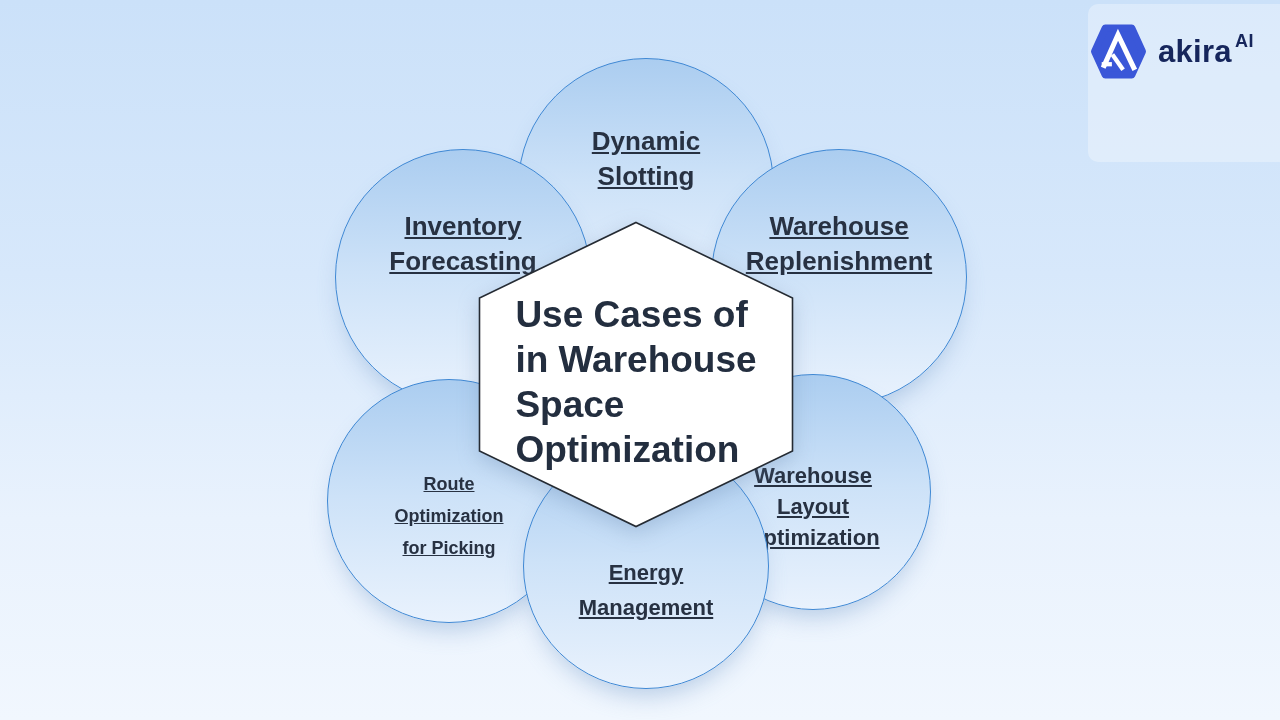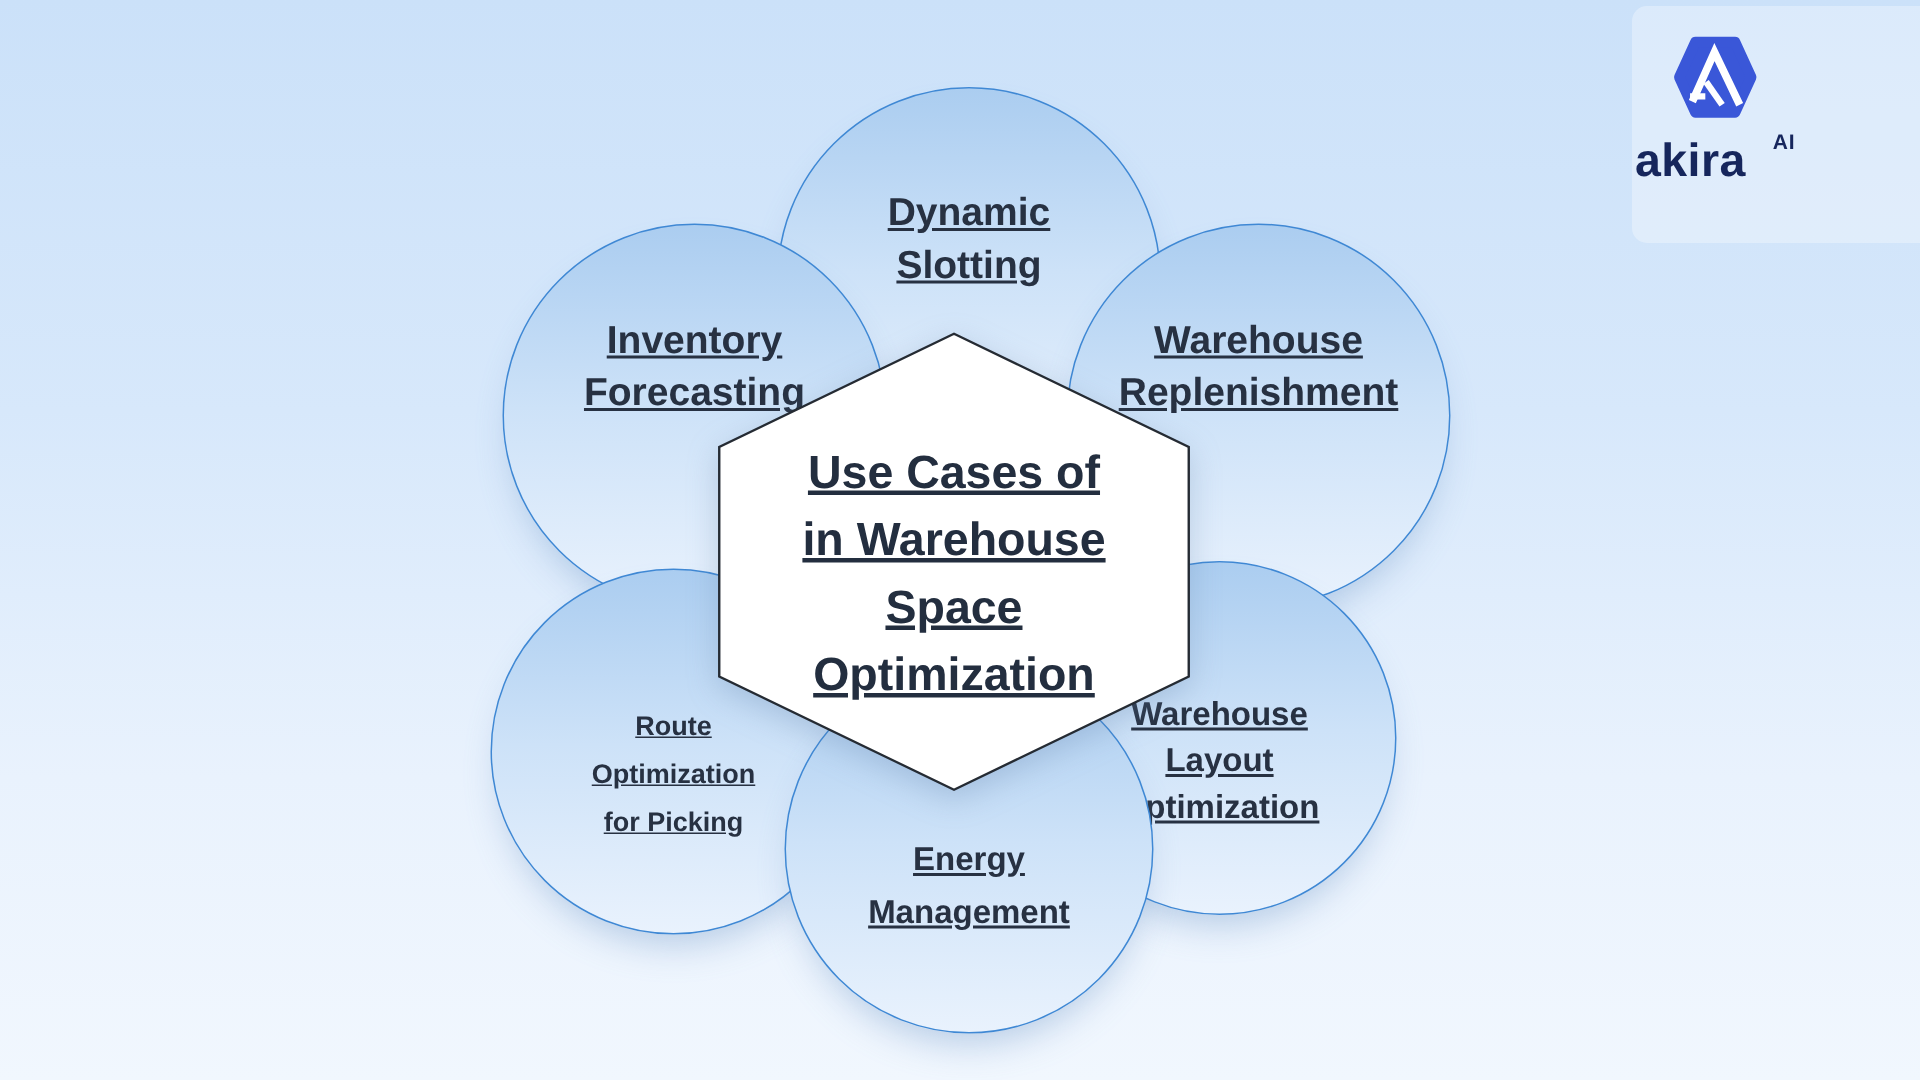--- a/index.html
+++ b/index.html
@@ -16,29 +16,29 @@
   
   .logo-panel {
     position: absolute; left: 1088px; top: 4px; width: 192px; height: 158px;
     background: rgba(255,255,255,0.32);
     border-radius: 10px 0 0 10px;
   }
 
   
   .logo {
     position: absolute; left: 1090px; top: 23px;
-    display: flex; align-items: center; gap: 11px; flex-direction: column;
+    display: flex; align-items: center; gap: 11px;
   }
   .logo-icon { width: 57px; height: 57px; display: block; }
   .wordmark {
     color: #16265C; font-weight: bold; font-size: 31px;
     letter-spacing: 0.3px; line-height: 1; display: flex; align-items: flex-start;
   }
   .wordmark .sup {
-    font-size: 14px; font-weight: bold; margin-left: 18px;
+    font-size: 18px; font-weight: bold; margin-left: 3px;
     position: relative; top: -4px; letter-spacing: 0.5px;
   }
 
   
   .bubble {
     position: absolute; border-radius: 50%;
     background: linear-gradient(180deg, #abcdf0 0%, #cde2f8 48%, #e9f2fd 100%);
     border: 1.3px solid #3f88d4;
     box-shadow: 0 14px 24px -8px rgba(110, 150, 200, 0.45);
     display: flex; align-items: center; justify-content: center;
@@ -60,24 +60,23 @@
   #b-warehouse .lbl { transform: translateY(14px); }
   #b-energy    .lbl { transform: translateY(24px); }
 
   
   .hex-wrap { position: absolute; left: 478px; top: 221px; width: 316px; height: 307px; }
   .hex-wrap svg { position: absolute; left: 0; top: 0; width: 100%; height: 100%; overflow: visible; }
   .hex-wrap polygon { filter: drop-shadow(0 6px 10px rgba(100,130,170,0.30)); }
   .hex-title {
     position: absolute; inset: 0;
     display: flex; align-items: center; justify-content: center;
-    text-align: center; transform: translateY(7px);
-    color: #232E3F; font-weight: bold; font-size: 31px; line-height: 45px;
+    transform: translateY(7px);
+    color: #232E3F; font-weight: bold; font-size: 37px; line-height: 45px;
     white-space: pre-line;
-    text-decoration: underline;
   }
 </style>
 </head>
 <body>
 
 <div class="stage">
 
   <div class="logo-panel"></div>
 
   <div class="bubble" id="b-dynamic">

